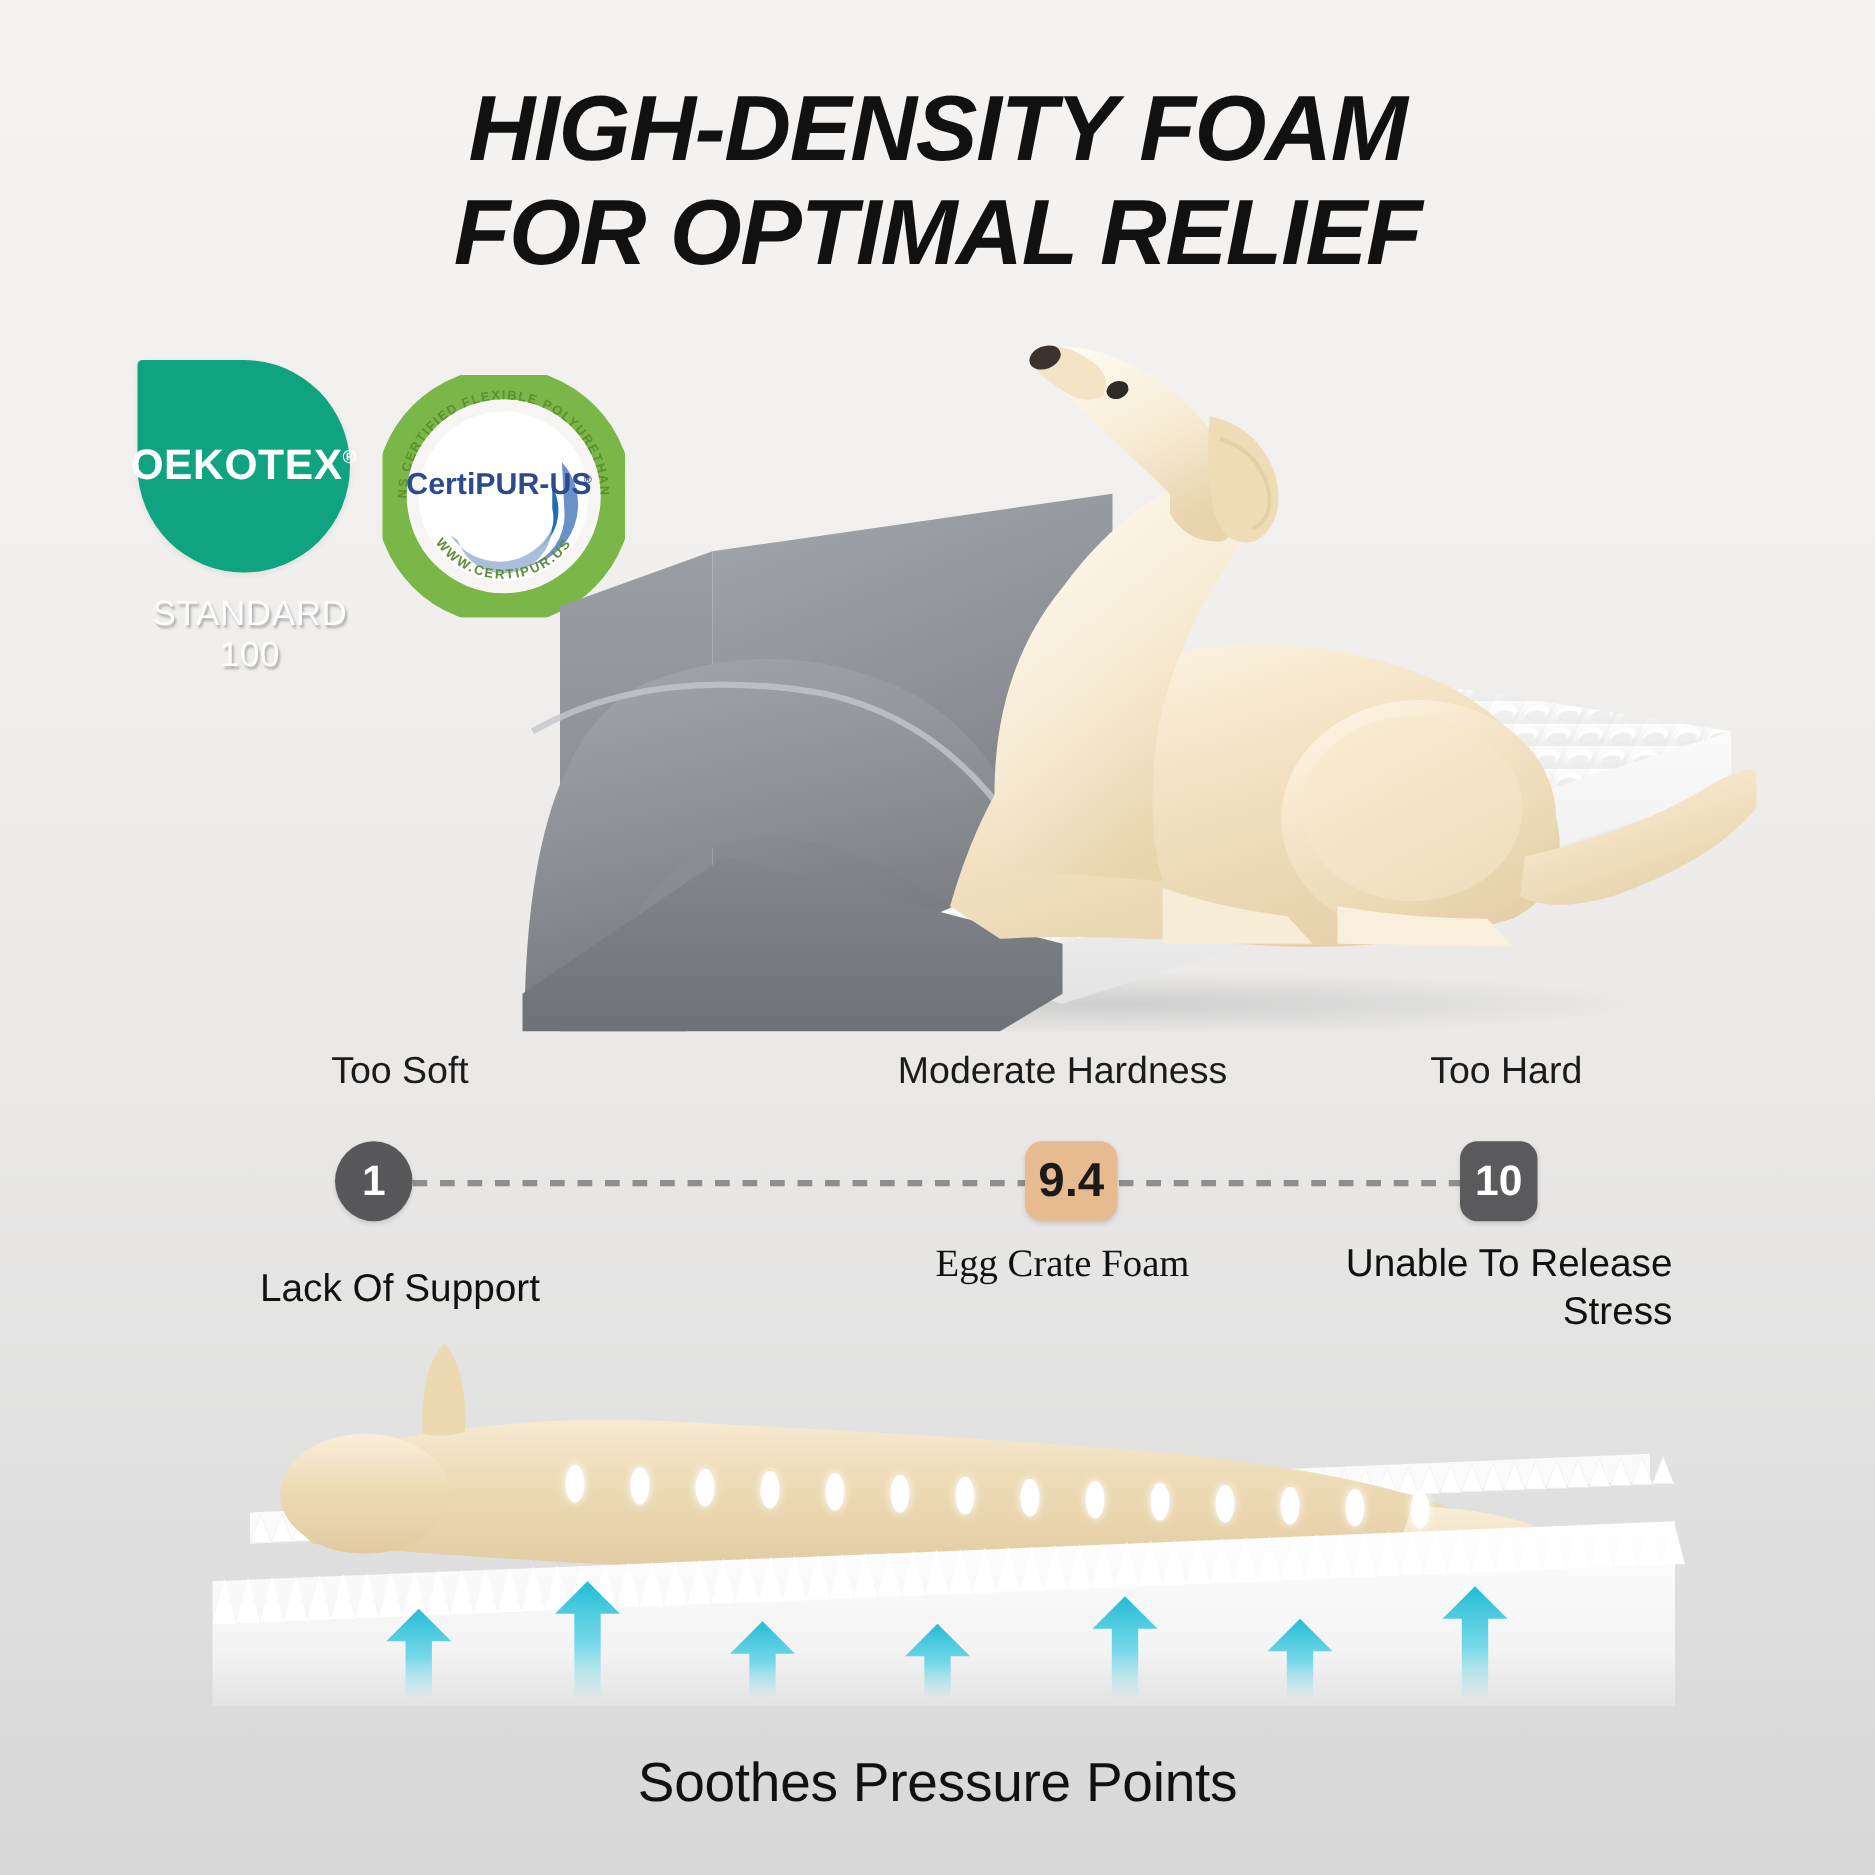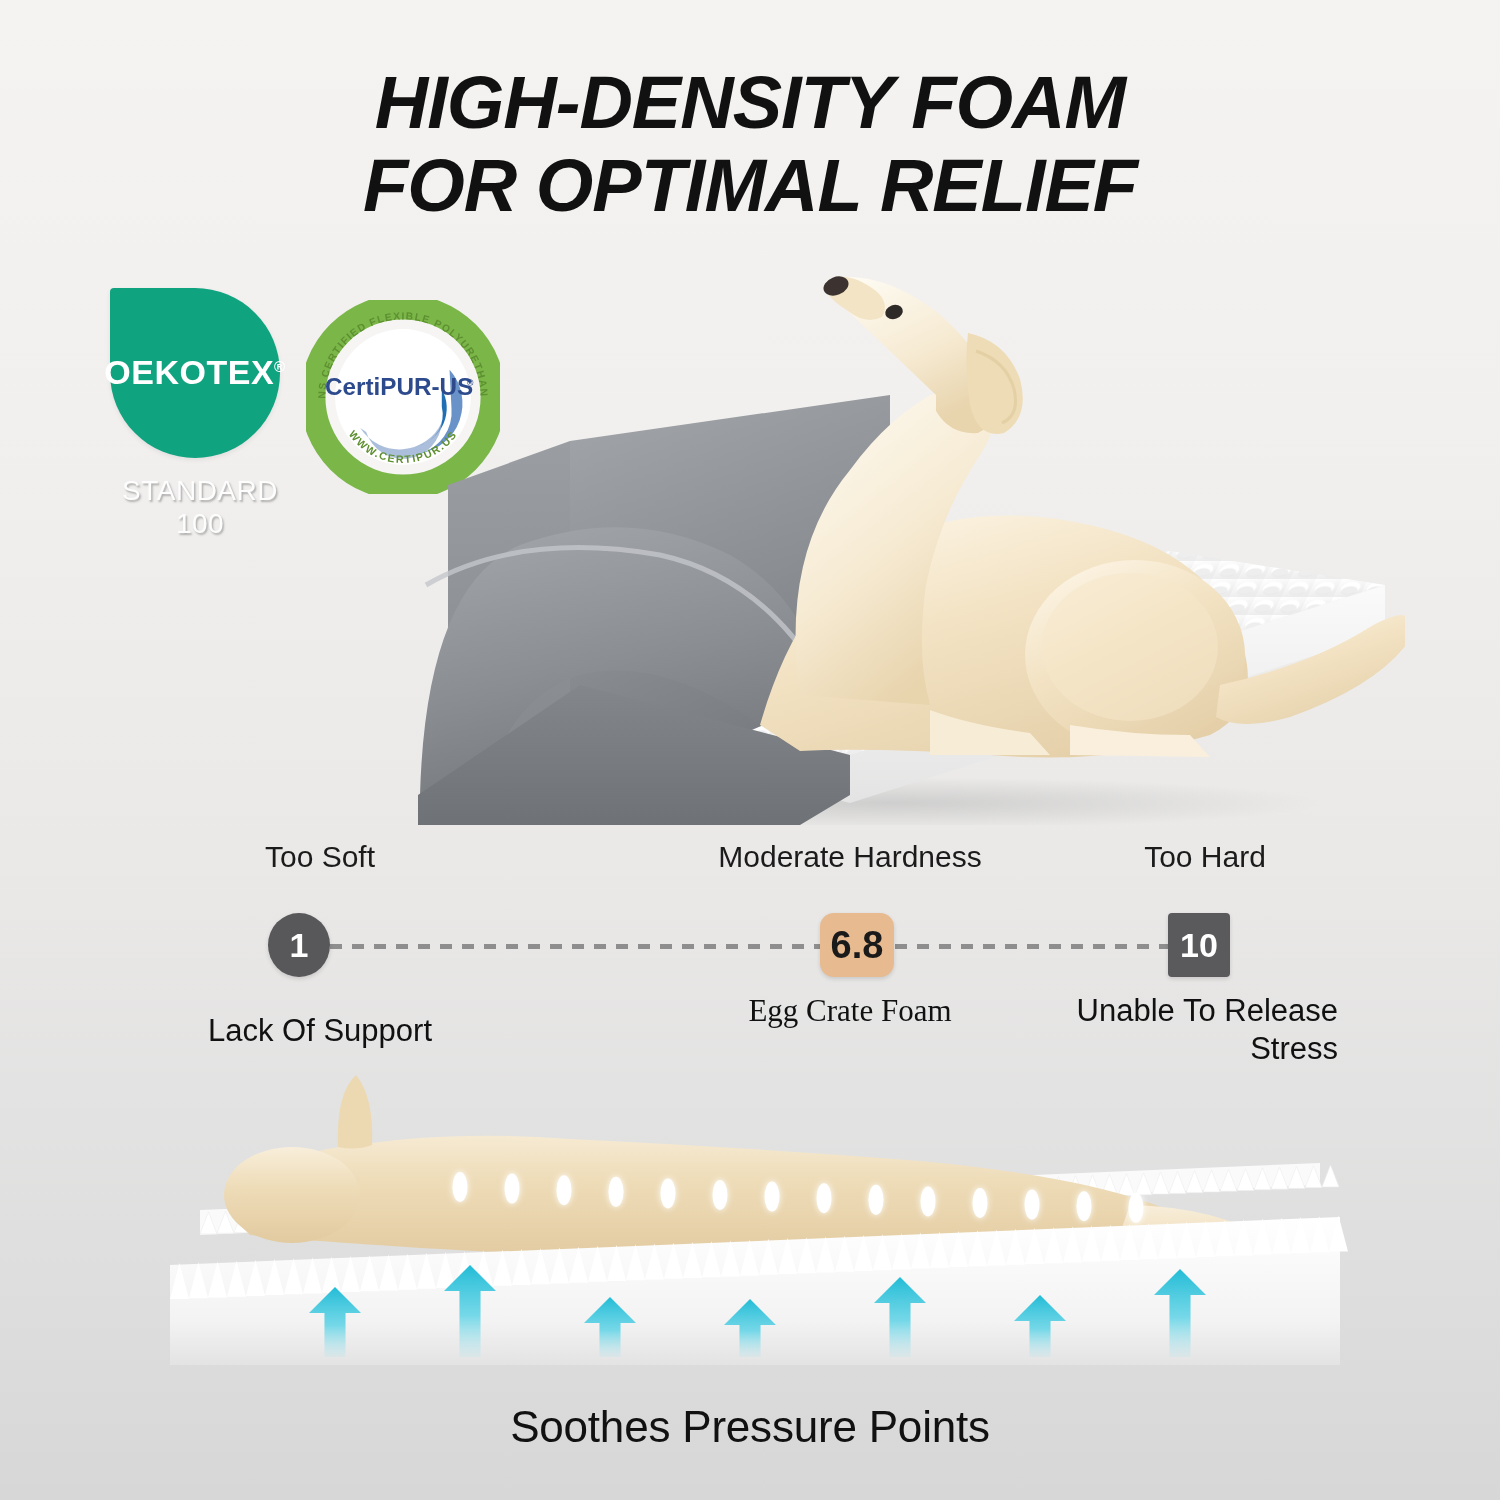--- a/index.html
+++ b/index.html
@@ -59,21 +59,21 @@
   }
   .sc-line.a{ left:330px; width:495px; }
   .sc-line.b{ left:895px; width:275px; }
 
   .marker{ position:absolute; display:flex; align-items:center; justify-content:center;
            font-weight:700; box-shadow:0 2px 4px rgba(0,0,0,.13); }
   .m1{ left:268px; top:0; width:62px; height:64px; border-radius:50%;
        background:#58585a; color:#fff; font-size:34px; }
   .m2{ left:820px; top:0; width:74px; height:64px; border-radius:14px;
        background:#e8ba90; color:#1a1a1a; font-size:38px; }
-  .m3{ left:1168px; top:0; width:62px; height:64px; border-radius:4px;
+  .m3{ left:1168px; top:0; width:62px; height:64px; border-radius:14px;
        background:#5a5a5c; color:#fff; font-size:34px; }
 
   .sc-bot{ position:absolute; top:152px; width:100%; }
   .sc-sub{ position:absolute; font-size:31px; color:#111; text-align:center; line-height:1.22; }
   .sc-sub.b1{ left:160px; width:320px;margin-top:20px; }
   .sc-sub.b2{ left:690px; width:320px;font-family:Liberation Serif, serif; }
   .sc-sub.b3{ left:1068px; width:270px;text-align:right; }
 
   
   .bottom{ position:absolute; left:140px; top:1035px; width:1230px; height:345px; }
@@ -215,21 +215,21 @@
   <div class="sc-top">
     <div class="sc-lab t1">Too Soft</div>
     <div class="sc-lab t2">Moderate Hardness</div>
     <div class="sc-lab t3">Too Hard</div>
   </div>
 
   <div class="sc-track">
     <div class="sc-line a"></div>
     <div class="sc-line b"></div>
     <div class="marker m1">1</div>
-    <div class="marker m2">6.8</div>
+    <div class="marker m2">9.4</div>
     <div class="marker m3">10</div>
   </div>
 
   <div class="sc-bot">
     <div class="sc-sub b1">Lack Of Support</div>
     <div class="sc-sub b2">Egg Crate Foam</div>
     <div class="sc-sub b3">Unable To Release Stress</div>
   </div>
 </div>
 

